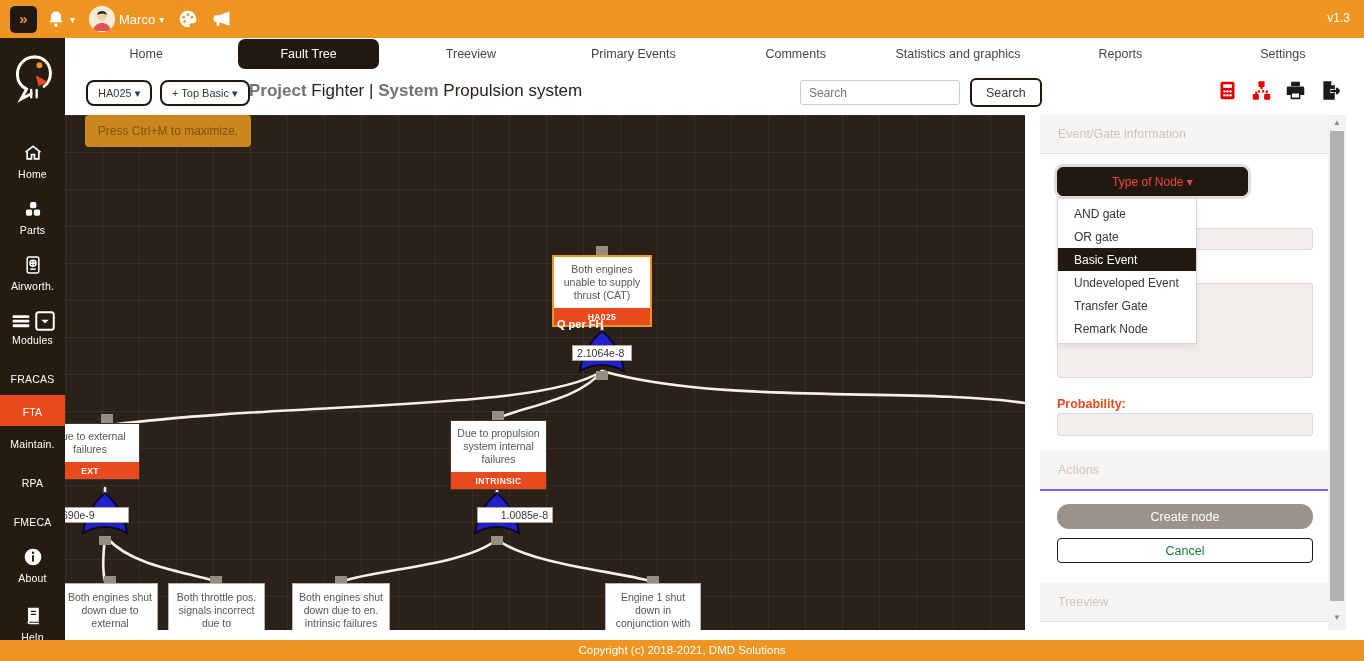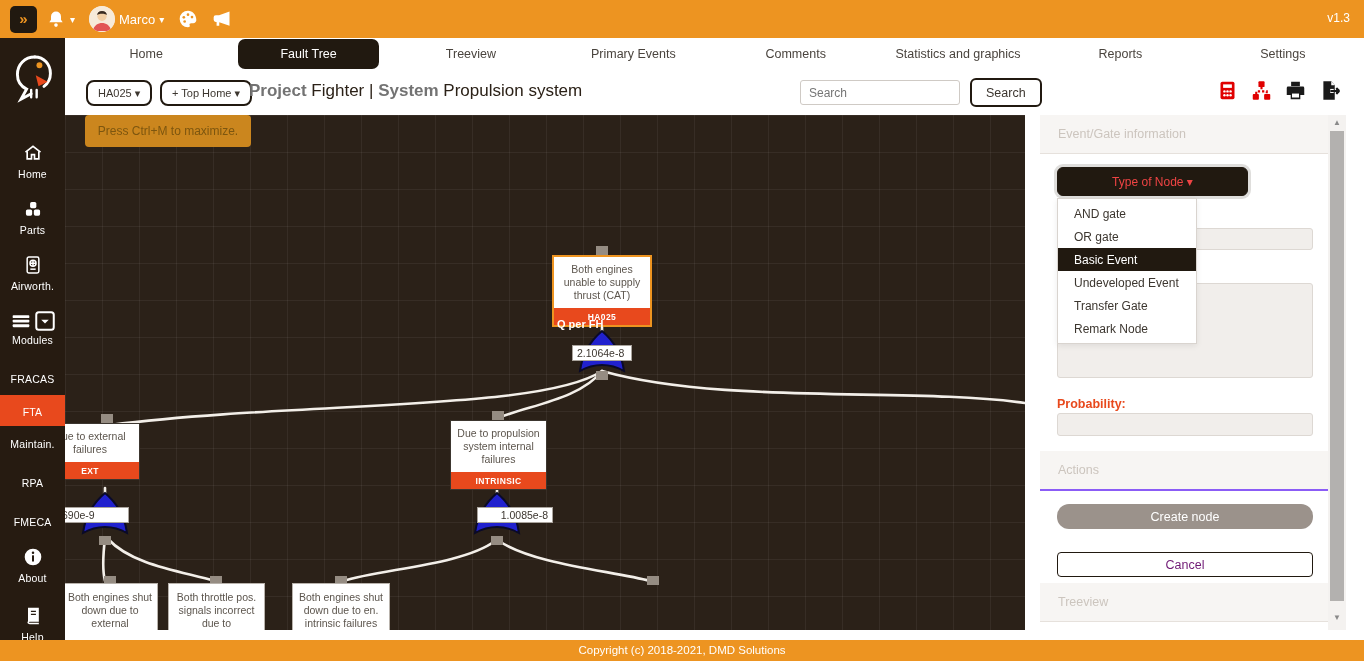--- a/index.html
+++ b/index.html
@@ -95,22 +95,22 @@
   .menu-item { font-size:12px; color:#3c362f; padding:4.5px 16px; cursor:pointer; white-space:nowrap; }
   .menu-item.selected { background:#211910; color:#fff; }
   .field { position:absolute; left:17px; background:#F1EEEB; border:1px solid #ddd8d3; border-radius:3px; }
   .f1 { top:113px; width:256px; height:22px; }
   .f2 { top:168px; width:256px; height:95px; }
   .prob-label { position:absolute; left:17px; top:282px; font-size:12.5px; font-weight:bold; color:#E8491D; }
   .f3 { top:298px; width:256px; height:23px; }
   .actions-sect { position:absolute; left:0; top:336px; border-bottom:2px solid #8b5cf6; }
   .create-btn { position:absolute; left:17px; top:389px; width:256px; height:25px; background:#9B928B; color:#fff;
     border:none; border-radius:12px; font-size:12.5px; cursor:pointer; }
-  .cancel-btn { position:absolute; left:17px; top:423px; width:256px; height:25px; background:#fff; color:#701a75;
-    border:1px solid #211910; border-radius:4px; font-size:12.5px; cursor:pointer;margin-top:14px; }
+  .cancel-btn { position:absolute; left:17px; top:423px; width:256px; height:25px; background:#fff; color:#15803d;
+    border:1px solid #211910; border-radius:4px; font-size:12.5px; cursor:pointer; }
   .treeview-sect { position:absolute; left:0; top:468px; }
   .pscroll { position:absolute; left:288px; top:0; width:18px; height:515px; background:#f4f2f0; }
   .pscroll .thumb { position:absolute; left:2px; top:16px; width:14px; height:470px; background:#B3B1AF; }
   .scroll-arrow { position:absolute; left:0; width:18px; text-align:center; font-size:8px; color:#8a8a8a; cursor:pointer; }
 
   
   .footer { position:absolute; left:0; top:640px; width:1364px; height:21px; background:#ED9421; color:#fff;
     font-size:11.5px; text-align:center; line-height:20px; }
 </style>
 </head>
@@ -244,21 +244,21 @@
   <div class="tab"><span>Statistics and graphics</span></div>
   <div class="tab"><span>Reports</span></div>
   <div class="tab"><span>Settings</span></div>
 </div>
 
 <div class="toolbar">
   <button class="btn-outline ha-btn">
     <span>HA025</span> <span>▾</span>
   </button>
   <button class="btn-outline gate-btn">
-    <span>+ Top Home</span> <span>▾</span>
+    <span>+ Top Basic</span> <span>▾</span>
   </button>
   <div class="page-title">
     <span class="red">Project</span><span> Fighter | </span><span class="red">System</span><span> Propulsion system</span>
   </div>
   <input class="search-input" placeholder="Search" style="">
   <button class="search-btn">Search</button>
   <div class="tool-icons">
     <svg viewBox="0 0 24 24">
         <rect x="4" y="2" width="16" height="20" rx="2" fill="#E00000"></rect>
         <rect x="7" y="5" width="10" height="4" fill="#fff"></rect>
@@ -350,20 +350,23 @@
   </div>
   <div class="handle" style="left:145px; top:461px;"></div>
   <div class="node leaf leaf2">
     <div class="txt">Both throttle pos. signals incorrect due to</div>
   </div>
   <div class="handle" style="left:270px; top:461px;"></div>
   <div class="node leaf leaf3">
     <div class="txt">Both engines shut down due to en. intrinsic failures</div>
   </div>
   <div class="handle" style="left:582px; top:461px;"></div>
+  <div class="node leaf leaf4">
+    <div class="txt">Engine 1 shut down in conjunction with</div>
+  </div>
 </div>
 
 <div class="panel">
   <div class="sect">Event/Gate information</div>
 
   <button class="type-btn">
     <span>Type of Node</span> <span>▾</span>
   </button>
 
   <div class="field f1"></div>

